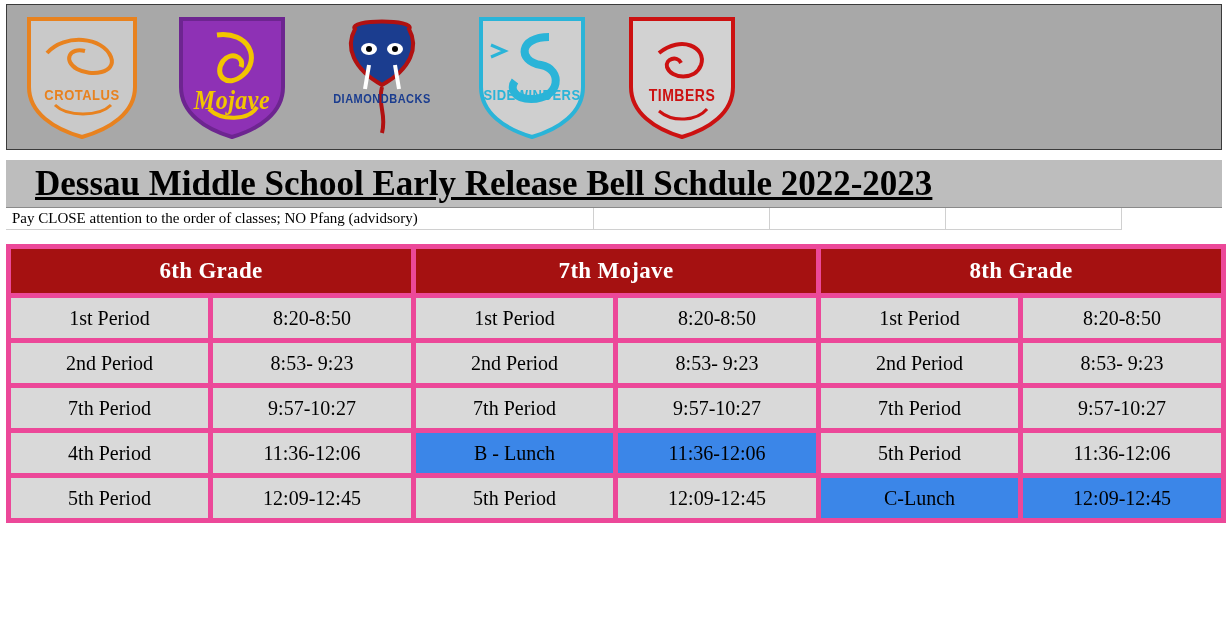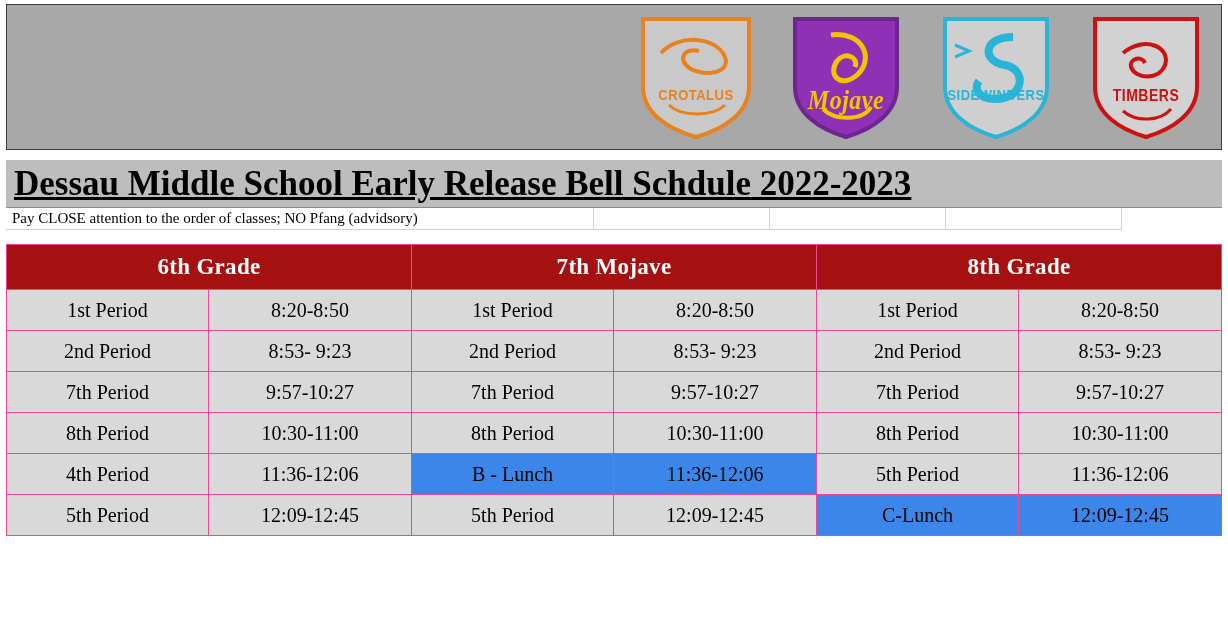--- a/index.html
+++ b/index.html
@@ -22,21 +22,21 @@
 
   
   .banner {
     position: relative;
     margin: 4px 6px 0 6px;
     height: 146px;
     background: #a8a8a8;
     border: 1px solid #3b3b3b;
     display: flex;
     align-items: center;
-    justify-content: flex-end;
+    justify-content: flex-start;
     box-sizing: border-box;
   }
   .crest {
     width: 150px;
     height: 128px;
     position: relative;
     display: flex;
     align-items: center;
     justify-content: center;
   }
@@ -64,21 +64,21 @@
     align-items: center;
     box-sizing: border-box;
   }
   .title-text {
     font-family: "Liberation Serif", serif;
     font-weight: bold;
     font-size: 35px;
     line-height: 1;
     text-decoration: underline;
     color: #000;
-    padding-left: 8px;
+    padding-left: 29px;
     white-space: nowrap;
   }
 
   
   .note-row {
     margin: 0 6px;
     display: flex;
     height: 22px;
     background: #ffffff;
     box-sizing: border-box;
@@ -100,21 +100,21 @@
   
   .sched-wrap {
     margin: 14px 6px 0 6px;
   }
   table.sched {
     border-collapse: collapse;
     width: 1216px;
     table-layout: fixed;
   }
   table.sched th, table.sched td {
-    border: 1px solid #ec4899;
+    border: 5px solid #ec4899;
     text-align: center;
     color: #000;
     margin-top: 31px;
   }
   table.sched th {
     background: #a51111;
     color: #ffffff;
     font-family: "Liberation Serif", serif;
     font-weight: bold;
     font-size: 23px;
@@ -151,20 +151,32 @@
 
     <div class="crest">
       <svg width="150" height="128" viewBox="0 0 150 128" aria-hidden="true">
         <path d="M24 6 H126 V74 C126 100 102 116 75 124 C48 116 24 100 24 74 Z" fill="#8e31b5" stroke="#6d2590" stroke-width="4"></path>
         <path d="M60 22 C92 18 104 46 86 62 C70 76 56 62 66 48 C74 38 88 44 84 54" fill="none" stroke="#f2c500" stroke-width="5"></path>
         <path d="M52 96 C64 108 92 108 100 94" fill="none" stroke="#f2c500" stroke-width="4"></path>
       </svg>
       <div class="crest-label" style="color:#f2c500; font-style:italic; font-size:24px; font-family:'Liberation Serif',serif;">Mojave</div>
     </div>
 
+    <div class="crest">
+      <svg width="150" height="128" viewBox="0 0 150 128" aria-hidden="true">
+        <path d="M48 16 C40 6 110 6 102 16 C112 34 104 56 75 72 C46 56 38 34 48 16 Z" fill="#1b3d8f" stroke="#b11111" stroke-width="4"></path>
+        <ellipse cx="62" cy="36" rx="8" ry="6" fill="#ffffff"></ellipse>
+        <ellipse cx="88" cy="36" rx="8" ry="6" fill="#ffffff"></ellipse>
+        <circle cx="62" cy="36" r="3" fill="#000"></circle>
+        <circle cx="88" cy="36" r="3" fill="#000"></circle>
+        <path d="M62 52 L58 76 M88 52 L92 76" stroke="#ffffff" stroke-width="4"></path>
+        <path d="M75 74 C70 92 80 100 75 120" stroke="#b11111" stroke-width="4" fill="none"></path>
+      </svg>
+      <div class="crest-label" style="color:#1b3d8f; font-size:11px; top:62%;">DIAMONDBACKS</div>
+    </div>
 
     <div class="crest">
       <svg width="150" height="128" viewBox="0 0 150 128" aria-hidden="true">
         <path d="M24 6 H126 V74 C126 100 102 116 75 124 C48 116 24 100 24 74 Z" fill="#cfcfcf" stroke="#2ab4d8" stroke-width="4"></path>
         <path d="M92 24 C62 24 60 48 84 52 C106 56 104 86 74 86 C58 86 52 76 58 68" fill="none" stroke="#2ab4d8" stroke-width="8"></path>
         <path d="M34 44 L48 38 L34 32" fill="none" stroke="#2ab4d8" stroke-width="3"></path>
       </svg>
       <div class="crest-label" style="color:#2ab4d8; font-size:13px;">SIDEWINDERS</div>
     </div>
 
@@ -226,28 +238,20 @@
         </tr>
         <tr>
           <td>7th Period</td>
           <td>9:57-10:27</td>
           <td>7th Period</td>
           <td>9:57-10:27</td>
           <td>7th Period</td>
           <td>9:57-10:27</td>
         </tr>
         <tr>
-          <td>8th Period</td>
-          <td>10:30-11:00</td>
-          <td>8th Period</td>
-          <td>10:30-11:00</td>
-          <td>8th Period</td>
-          <td>10:30-11:00</td>
-        </tr>
-        <tr>
           <td>4th Period</td>
           <td>11:36-12:06</td>
           <td class="lunch">B - Lunch</td>
           <td class="lunch">11:36-12:06</td>
           <td>5th Period</td>
           <td>11:36-12:06</td>
         </tr>
         <tr>
           <td>5th Period</td>
           <td>12:09-12:45</td>

